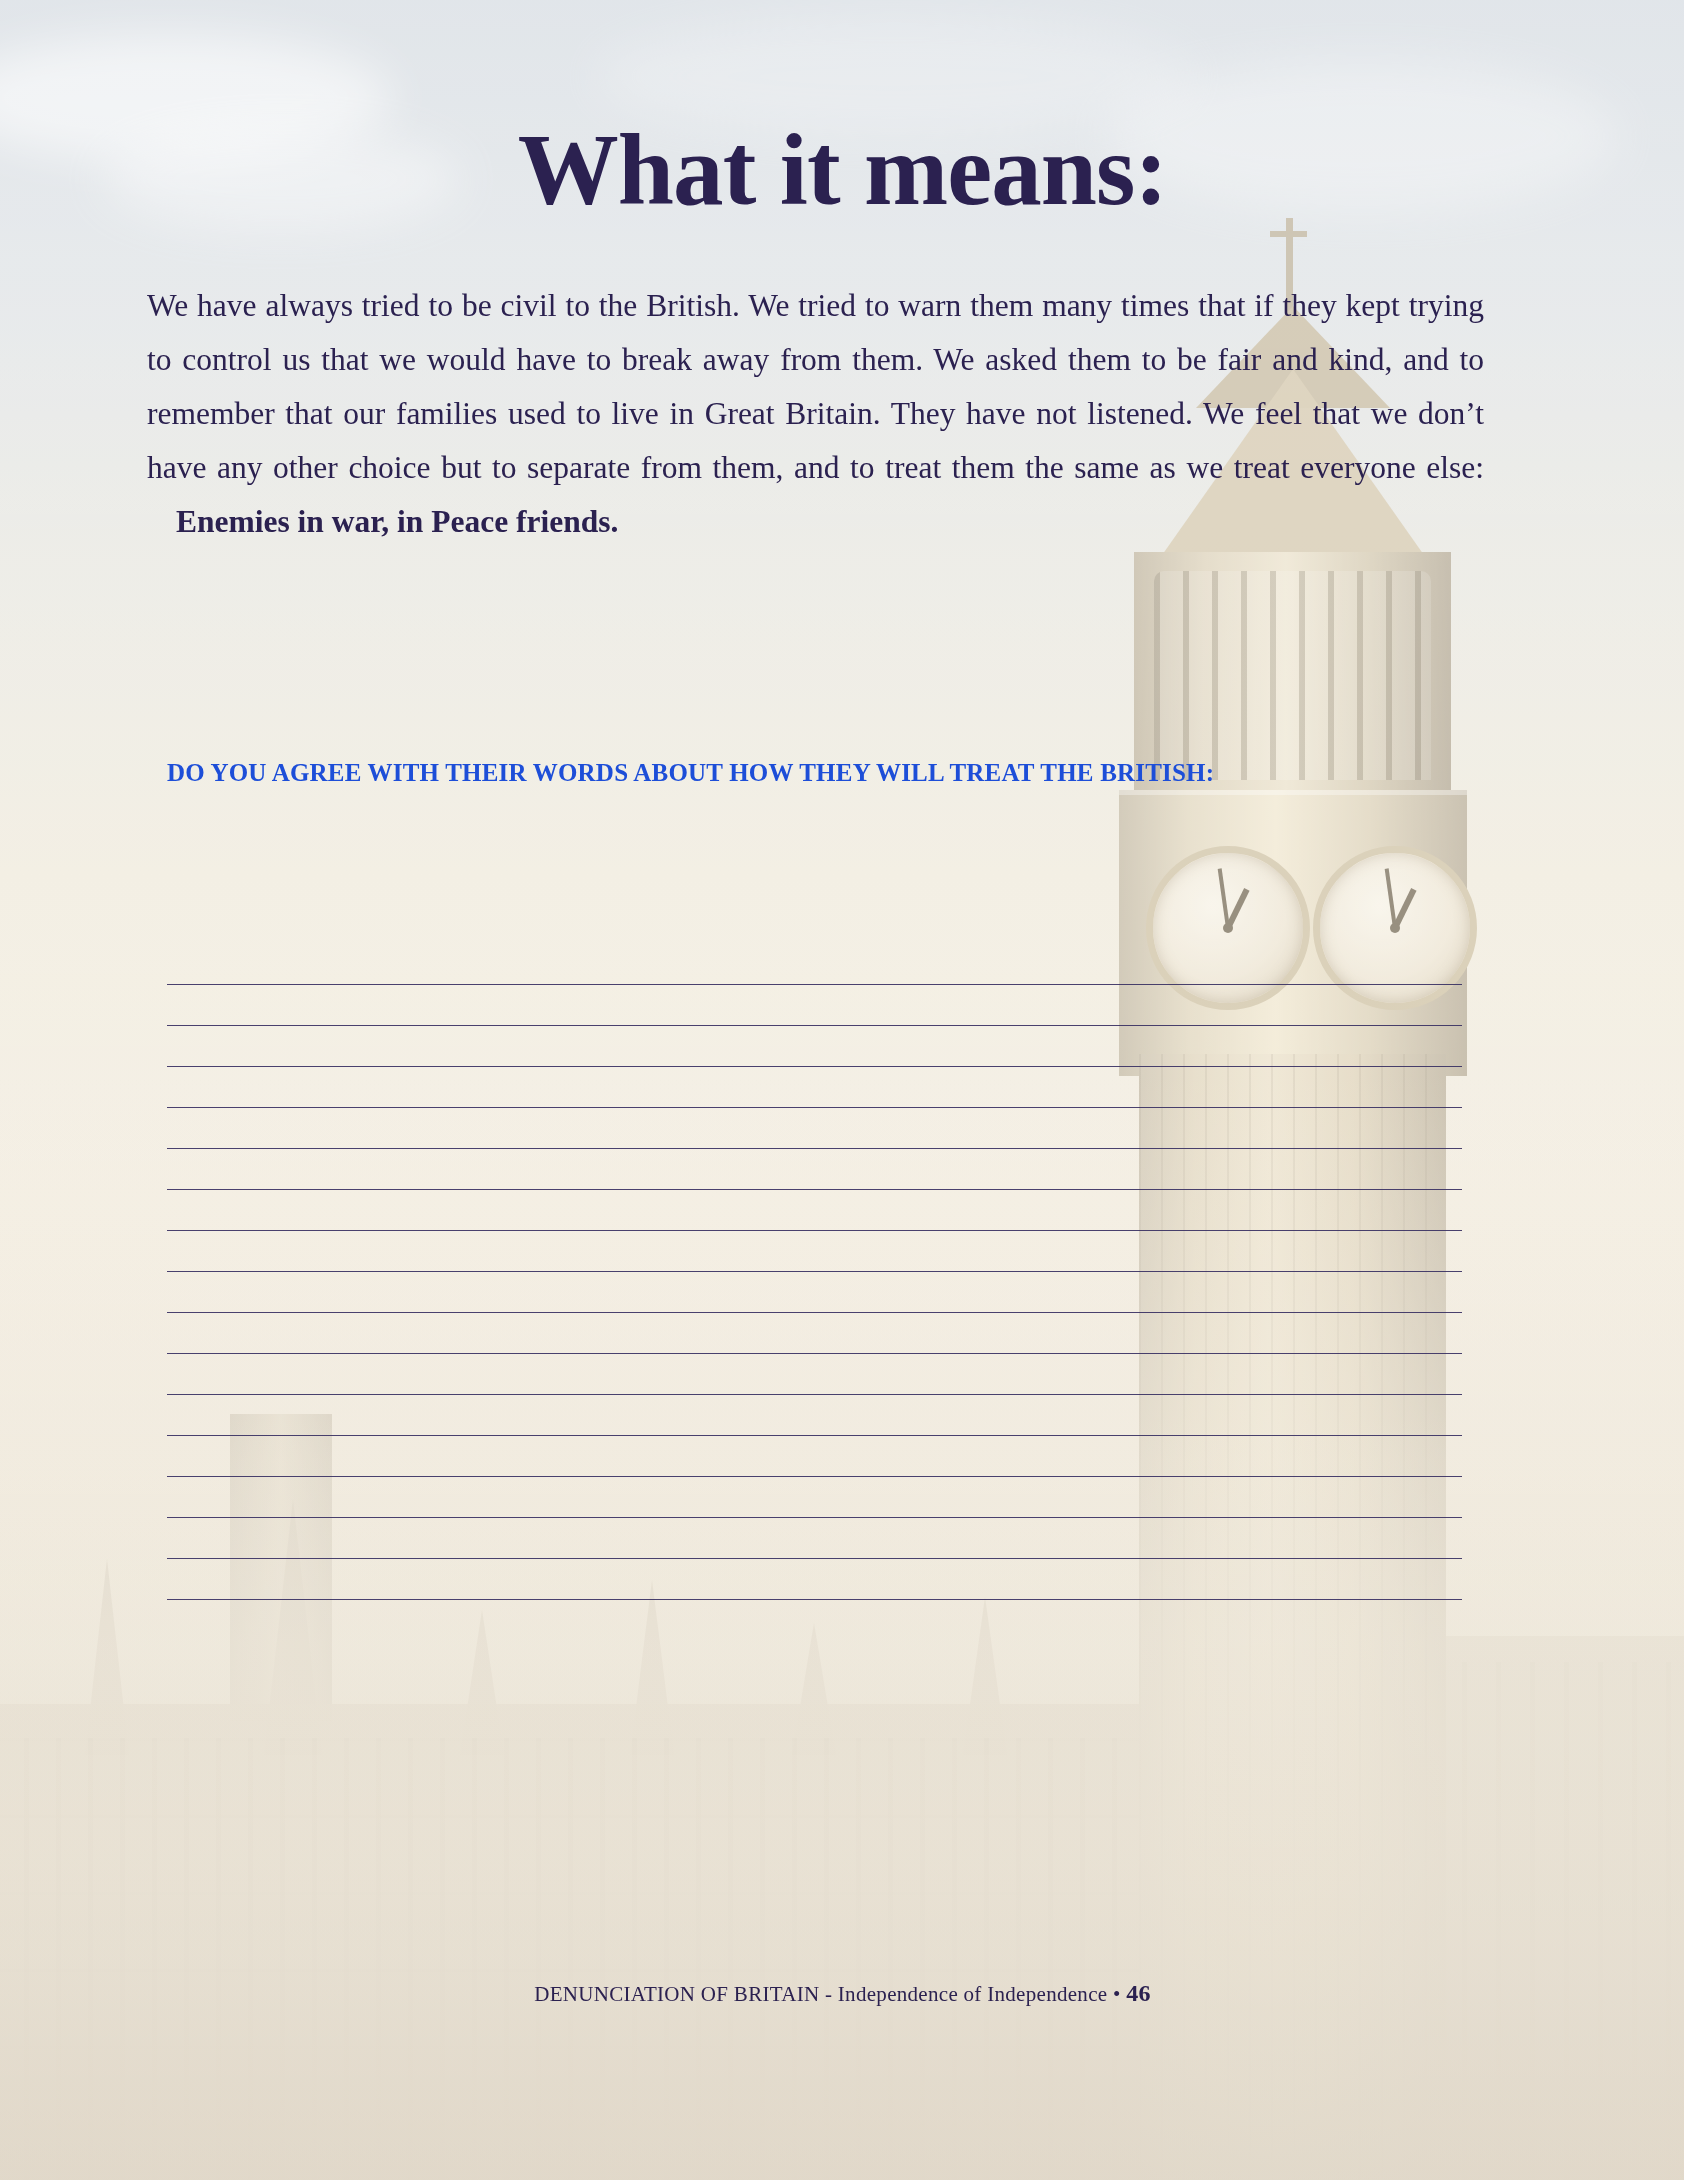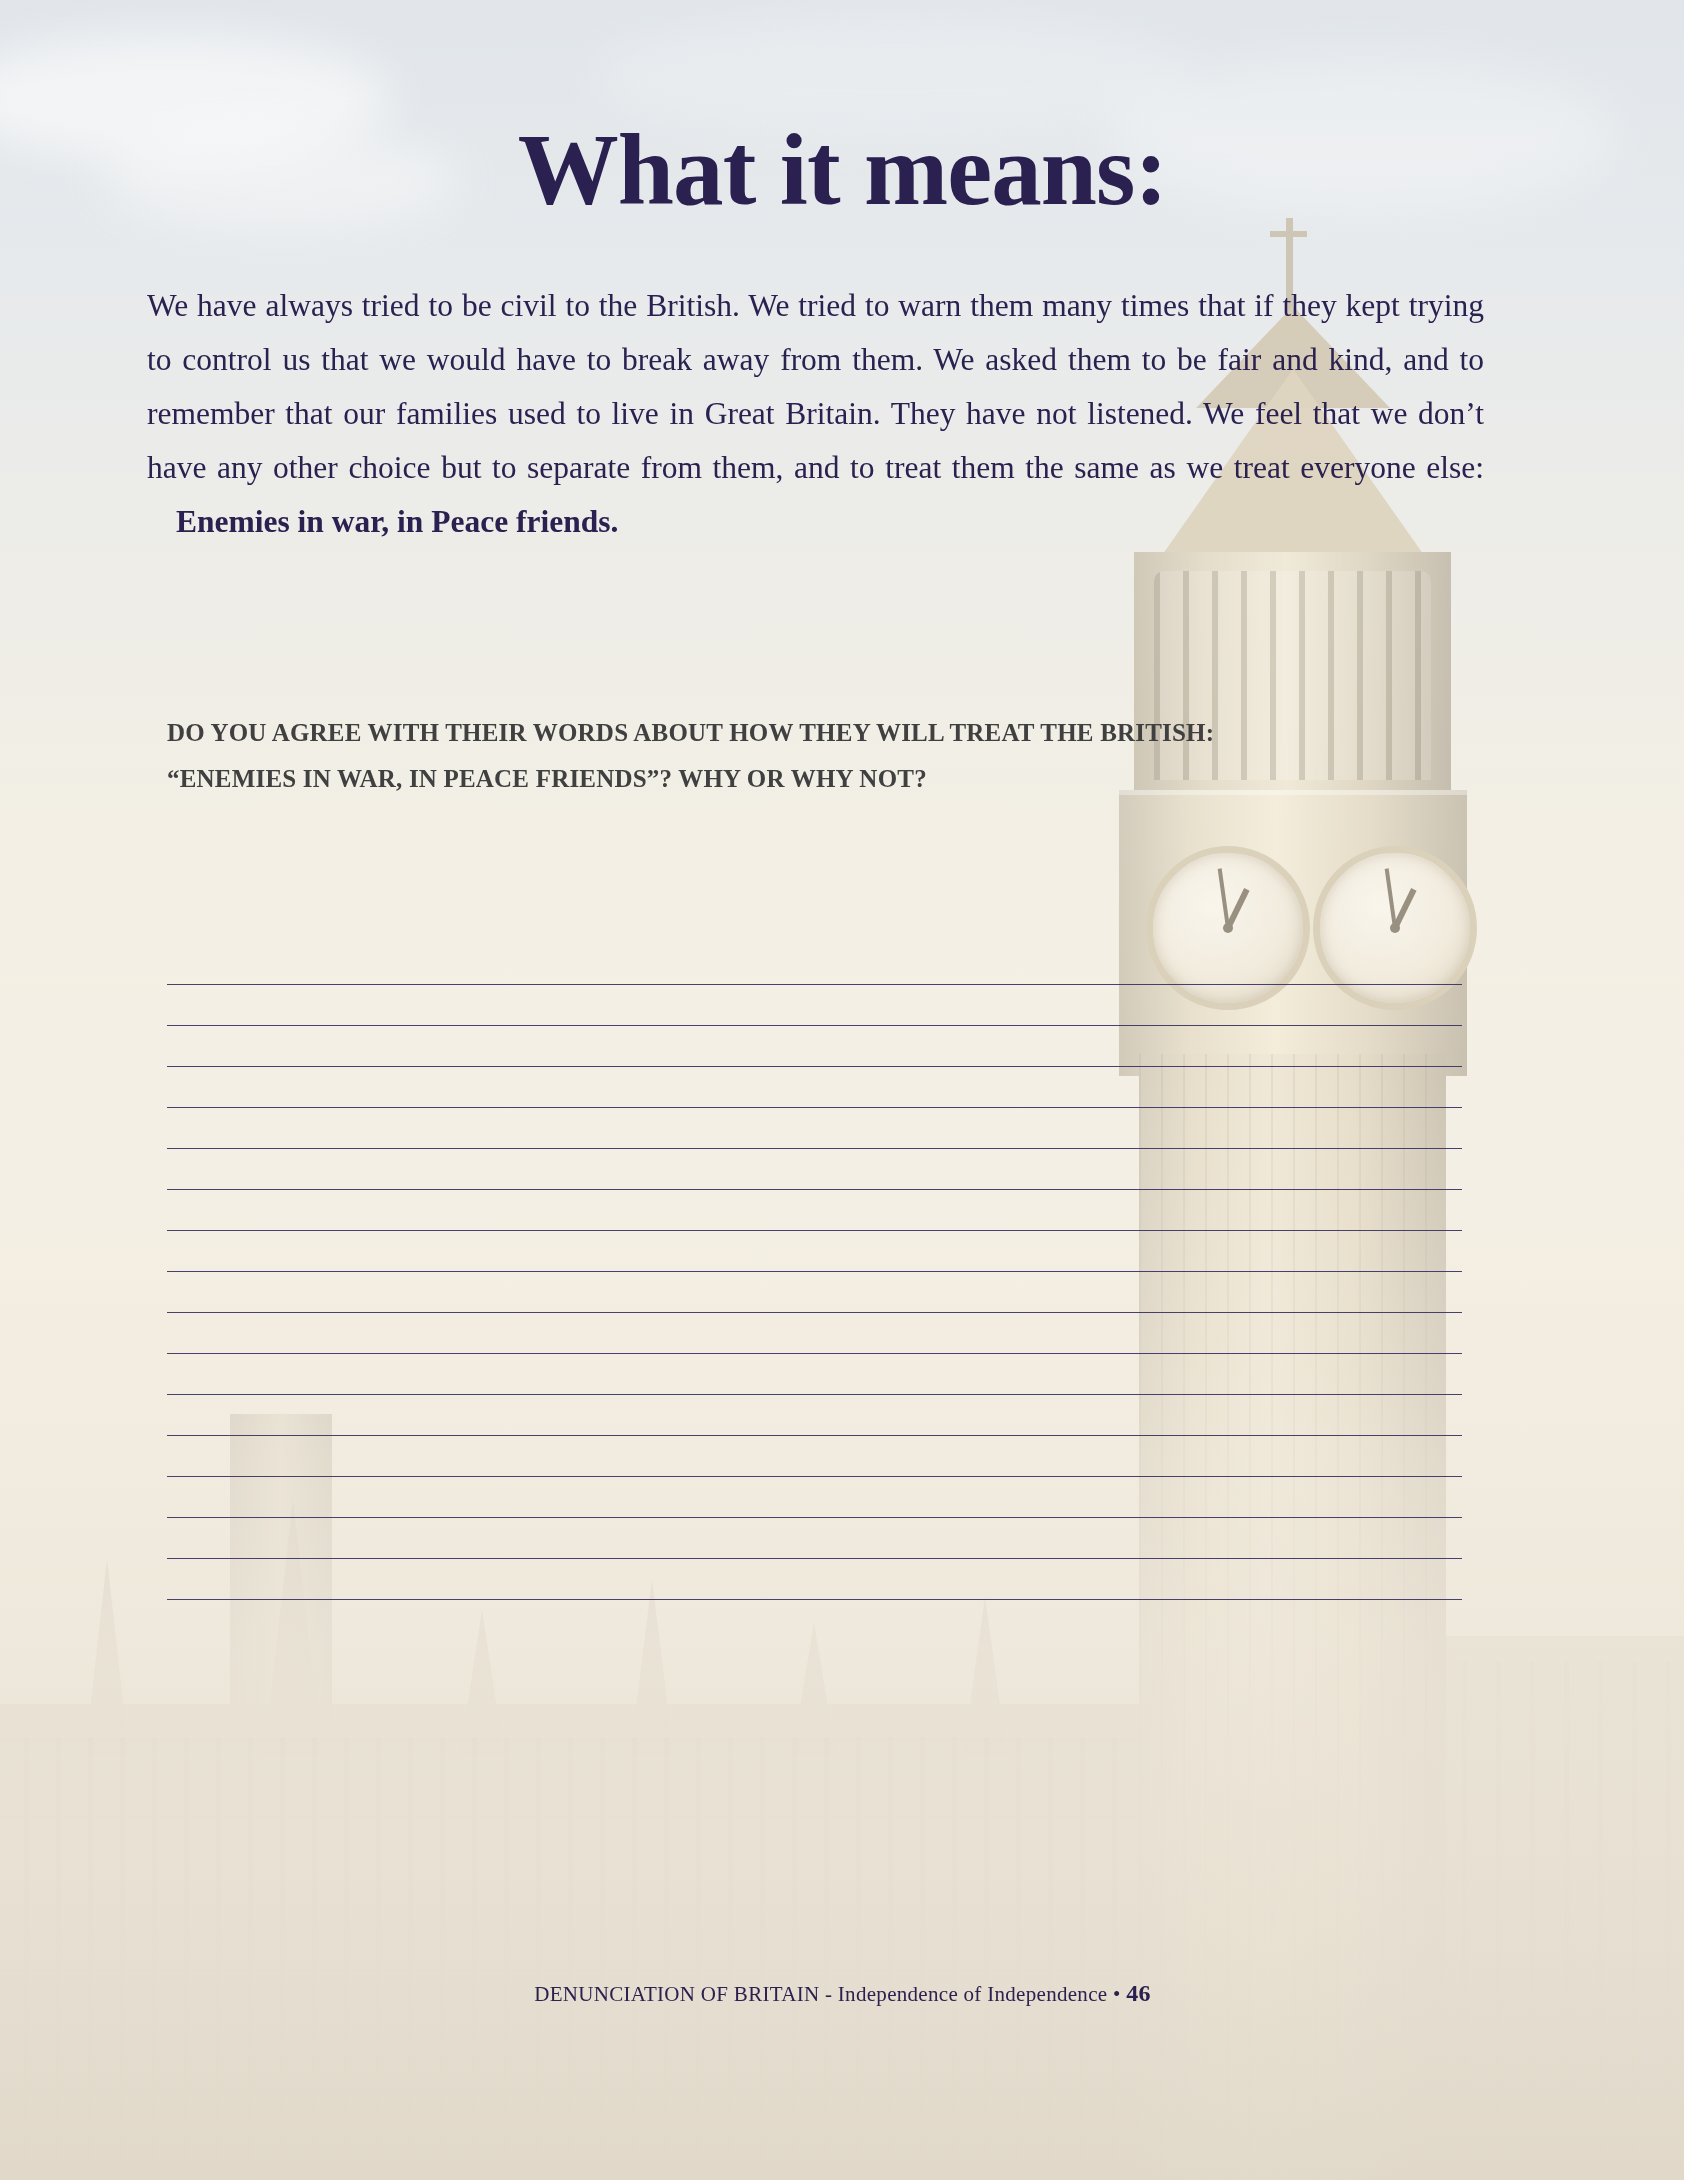--- a/index.html
+++ b/index.html
@@ -247,27 +247,27 @@
     font-size: 31.5px;
     line-height: 1.72;
     color: #2b2150;
     text-align: justify;
   }
   .intro .bold { font-weight: 700; margin-left: 29px; }
 
   .prompt {
     position: absolute;
     left: 167px;
-    top: 710px;
+    top: 750px;
     width: 1312px;
     font-size: 25px;
     font-weight: 700;
     line-height: 1.85;
     letter-spacing: 0.2px;
-    color: #404040;
+    color: #1d4ed8;
   }
 
   .lines {
     position: absolute;
     left: 167px;
     top: 944px;
     width: 1295px;
   }
   .line {
     height: 40px;
@@ -346,21 +346,20 @@
   </div>
 
   <div class="content">
 
     <h1 class="title">What it means:</h1>
 
     <p class="intro"><span>We have always tried to be civil to the British. We tried to warn them many times that if they kept trying to control us that we would have to break away from them. We asked them to be fair and kind, and to remember that our families used to live in Great Britain. They have not listened. We feel that we don’t have any other choice but to separate from them, and to treat them the same as we treat everyone else: </span><span class="bold">Enemies in war, in Peace friends.</span></p>
 
     <div class="prompt">
       <div>DO YOU AGREE WITH THEIR WORDS ABOUT HOW THEY WILL TREAT THE BRITISH:</div>
-      <div>“ENEMIES IN WAR, IN PEACE FRIENDS”? WHY OR WHY NOT?</div>
     </div>
 
     <div class="lines" id="answer-lines">
         <div class="line"></div>
         <div class="line"></div>
         <div class="line"></div>
         <div class="line"></div>
         <div class="line"></div>
         <div class="line"></div>
         <div class="line"></div>

